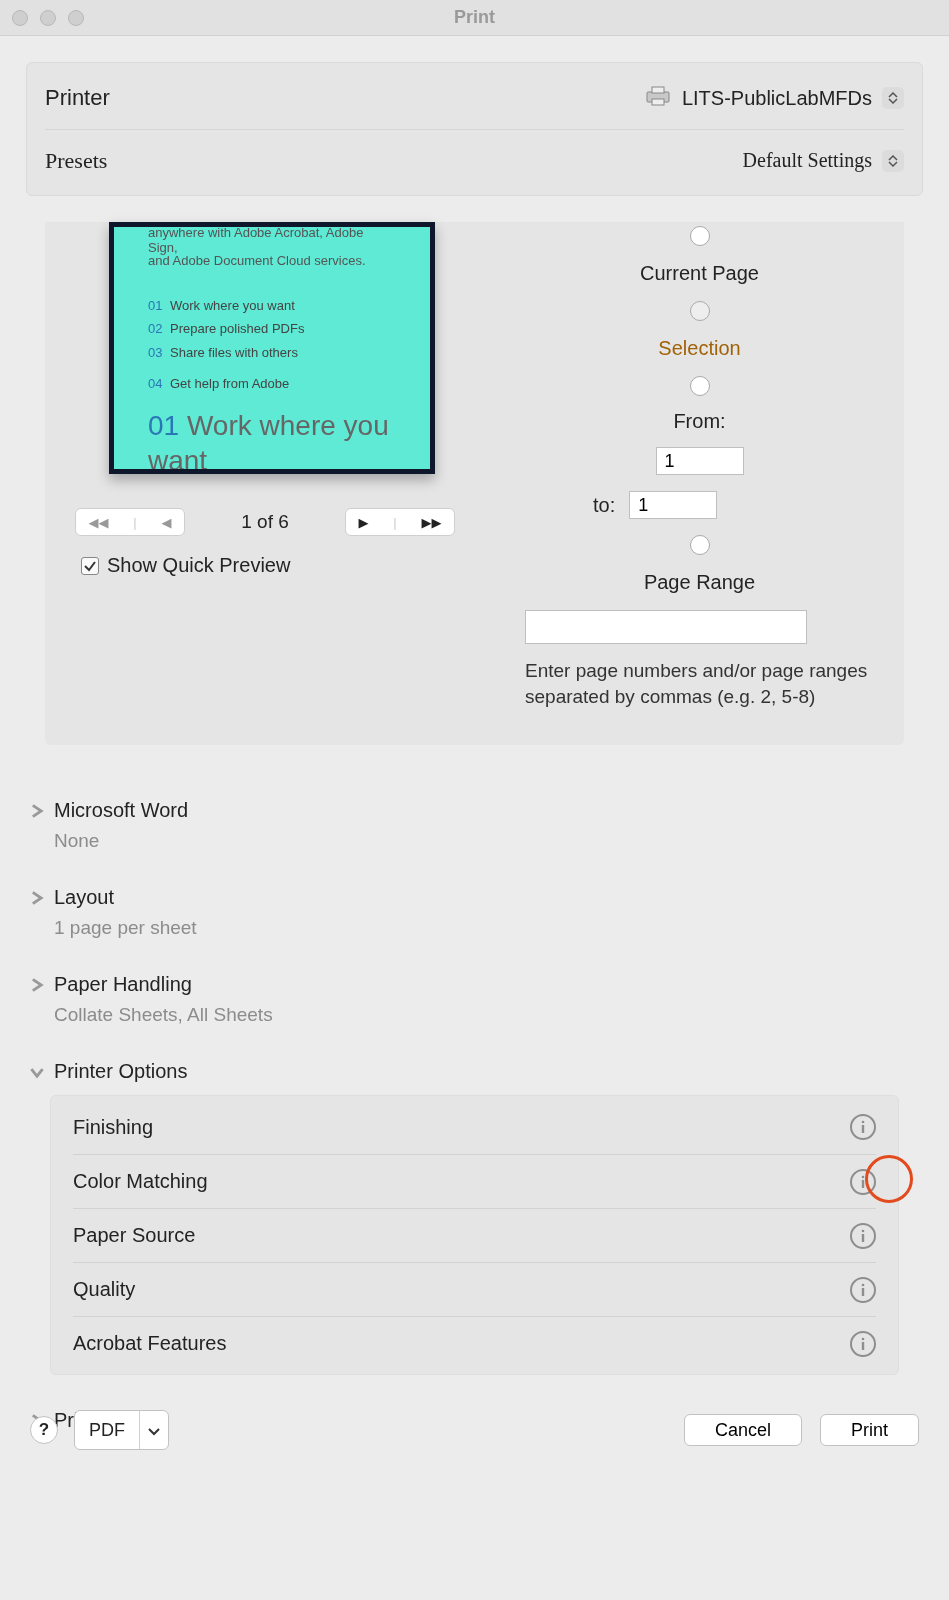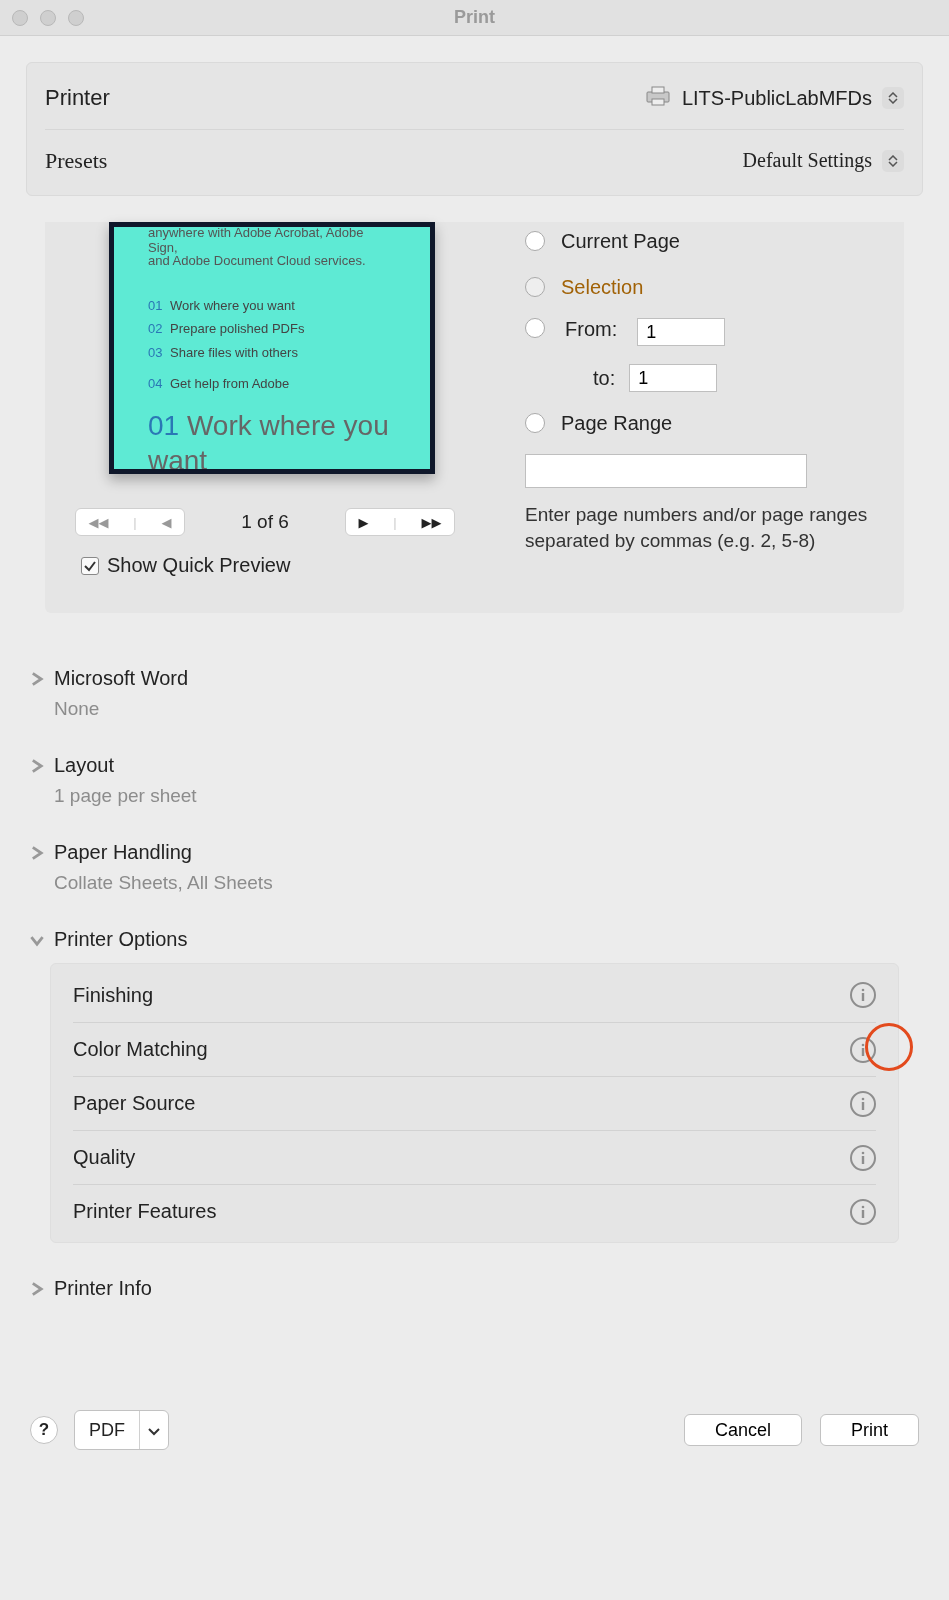--- a/index.html
+++ b/index.html
@@ -129,35 +129,35 @@
   .cb {
     width: 18px; height: 18px; border: 1px solid #888;
     border-radius: 3px; background: #fafafa;
     display: flex; align-items: center; justify-content: center;
   }
   .cb svg { width: 14px; height: 14px; }
 
   .options-col { flex: 1; padding-top: 4px; padding-right: 30px; }
   .radio-row {
     display: flex; align-items: center; gap: 16px;
-    font-size: 20px; margin-bottom: 16px; min-height: 30px;
+    font-size: 20px; margin-bottom: 16px; min-height: 30px; flex-direction: column;
   }
   .radio {
     width: 20px; height: 20px; border-radius: 50%;
     border: 1px solid #aaa; background: #fff;
     flex-shrink: 0;
   }
   .disabled { color: #a16207; text-align: right; }
   .radio.disabled { background: #eee; }
   .num-input {
     width: 88px; height: 28px; border: 1px solid #bfbfbf;
     background: #fff; font-size: 18px; padding: 2px 8px;
     font-family: inherit;
   }
-  .from-block { display: flex; align-items: flex-start; gap: 20px; flex-wrap: wrap; }
+  .from-block { display: flex; align-items: center; gap: 14px; flex-wrap: wrap; }
   .to-row { display:flex; align-items:center; gap: 14px; margin: 12px 0 16px 68px; font-size: 20px;}
   .range-input {
     width: 282px; height: 34px; border: 1px solid #bfbfbf;
     background: #fff; margin-bottom: 14px;
   }
   .hint { font-size: 19px; color: #333; line-height: 1.35; }
 
   
   .sections { padding: 20px 30px 0 30px; }
   .dsec { margin-top: 34px; }
@@ -428,21 +428,21 @@
         <div class="po-item">
           <span>Quality</span>
           <span class="info-icon">
             <svg viewBox="0 0 6 14">
                 <circle cx="3" cy="2" r="1.3" fill="#8e8e8e"></circle>
                 <rect x="1.8" y="5" width="2.4" height="8" fill="#8e8e8e"></rect>
               </svg>
           </span>
         </div>
         <div class="po-item">
-          <span>Printer Features</span>
+          <span>Acrobat Features</span>
           <span class="info-icon">
             <svg viewBox="0 0 6 14">
                 <circle cx="3" cy="2" r="1.3" fill="#8e8e8e"></circle>
                 <rect x="1.8" y="5" width="2.4" height="8" fill="#8e8e8e"></rect>
               </svg>
           </span>
         </div>
       </div>
       <div class="highlight-ring" style="right: 6px; top: 60px;"></div>
     </div>

